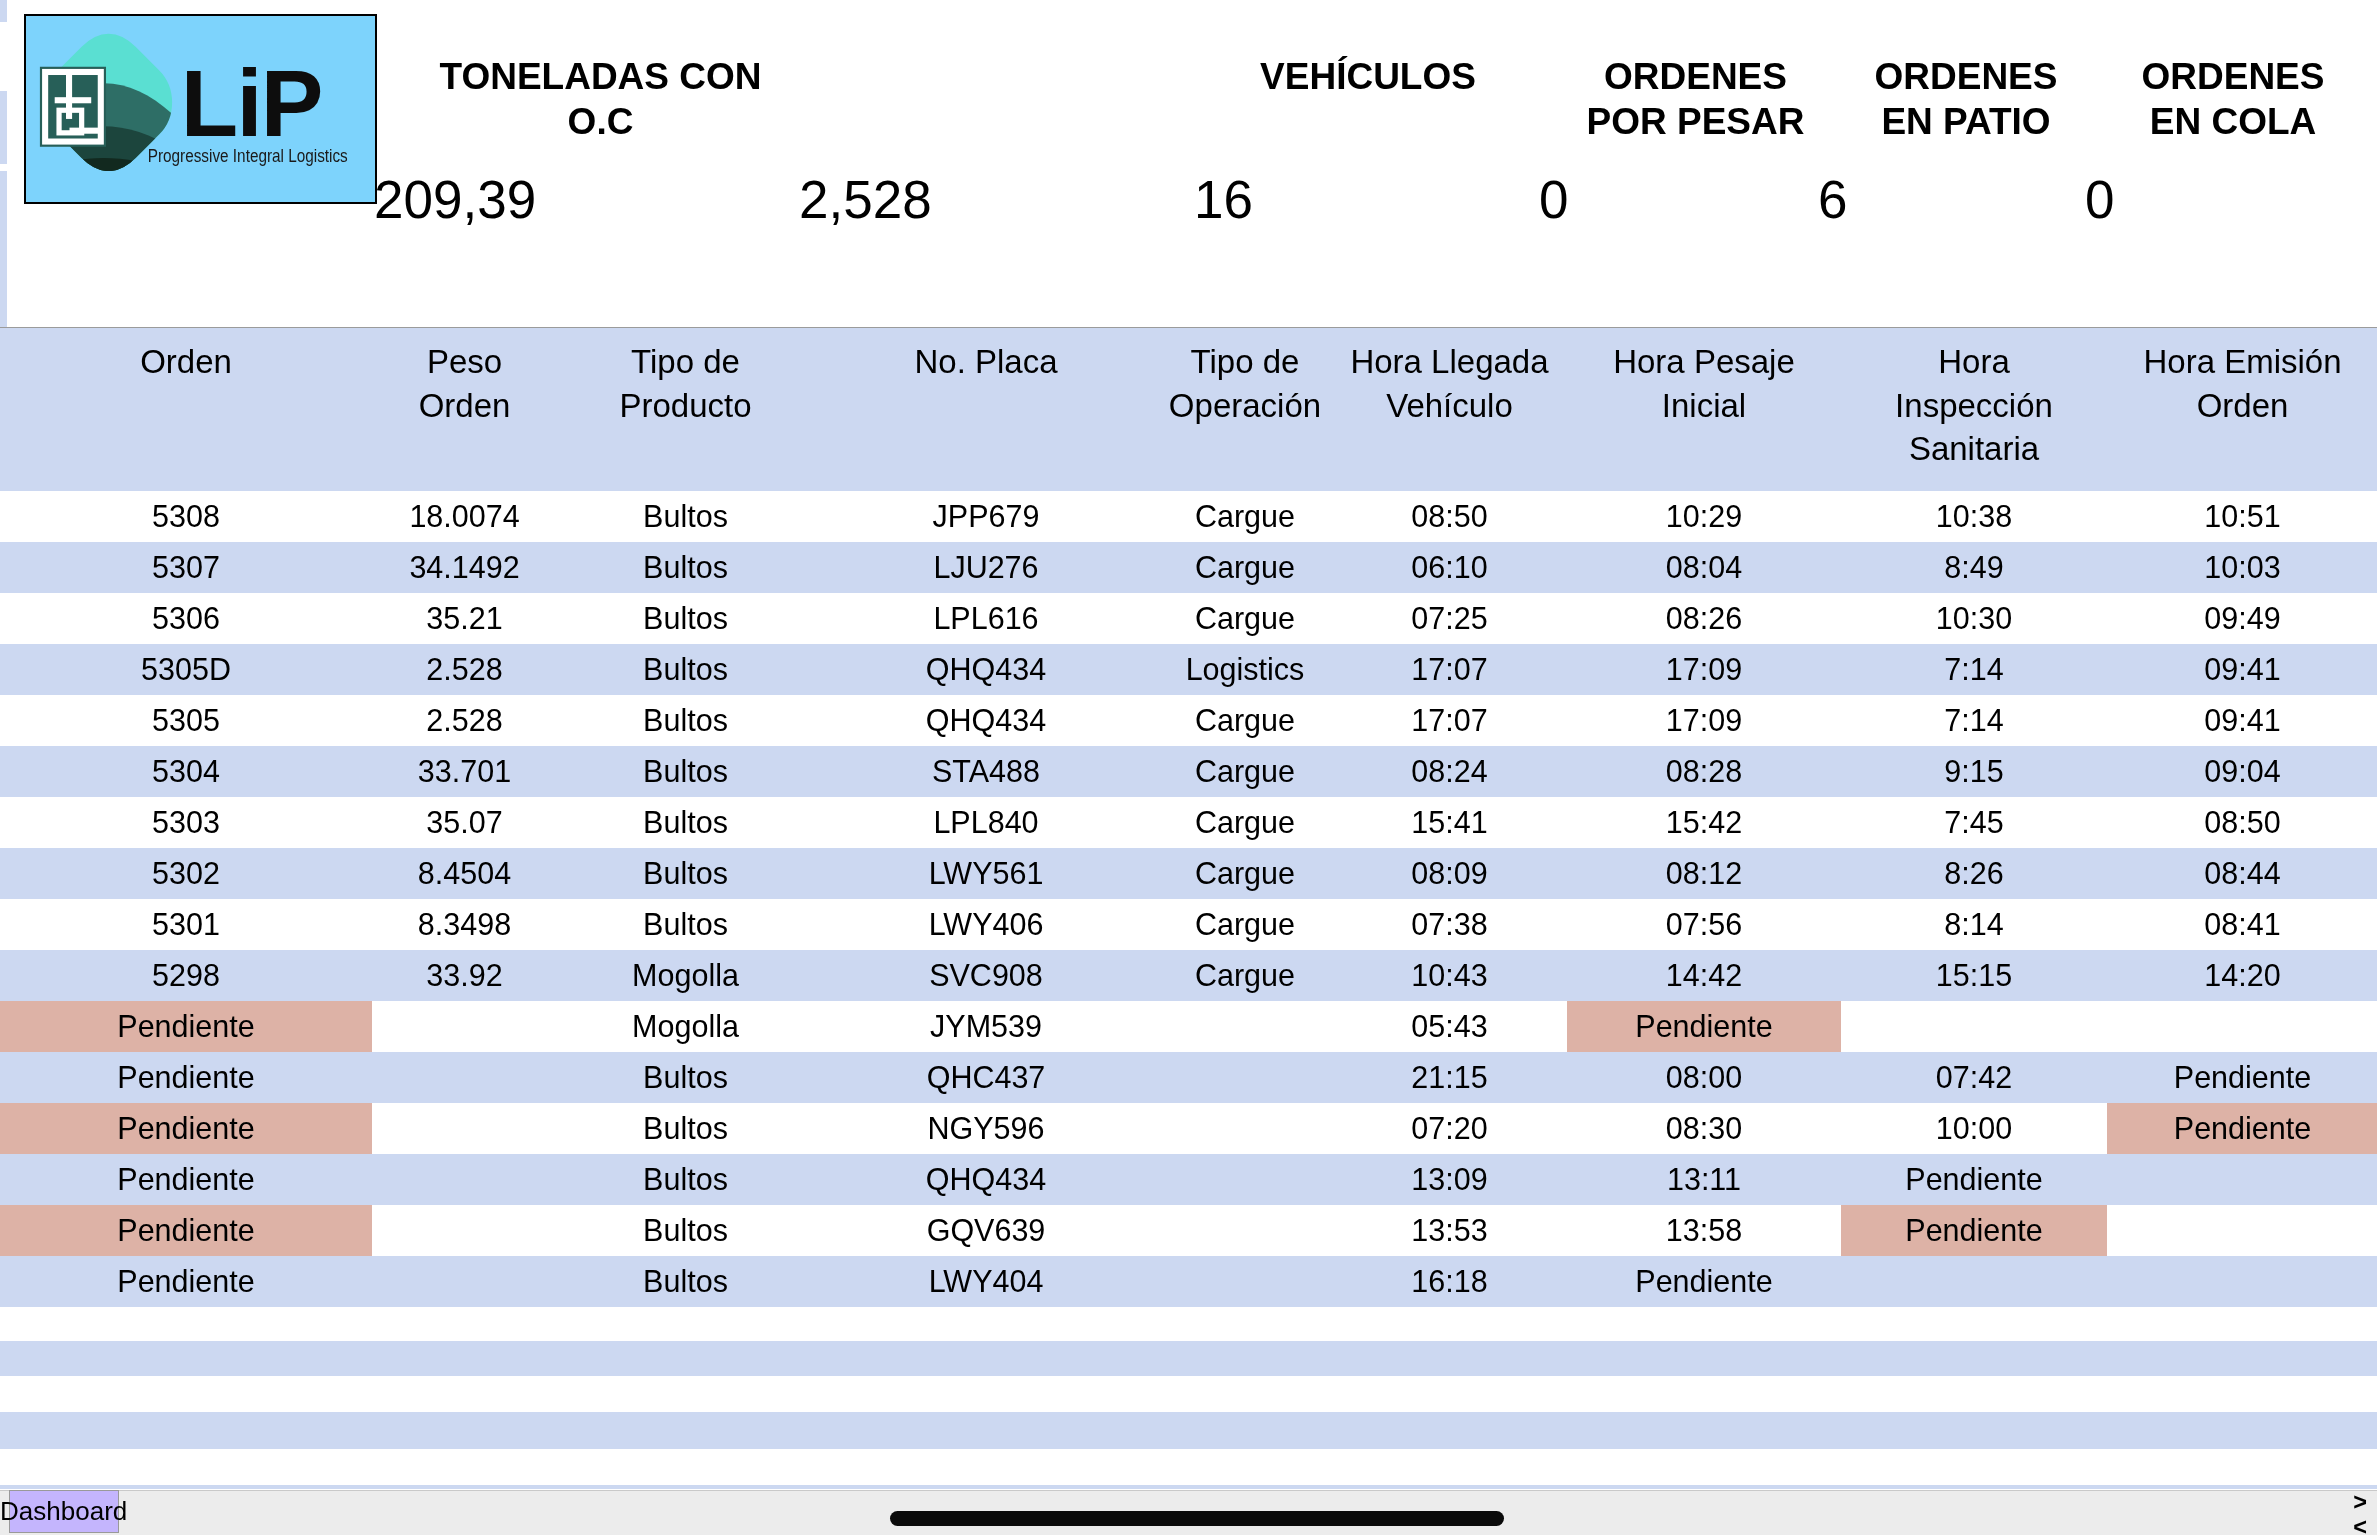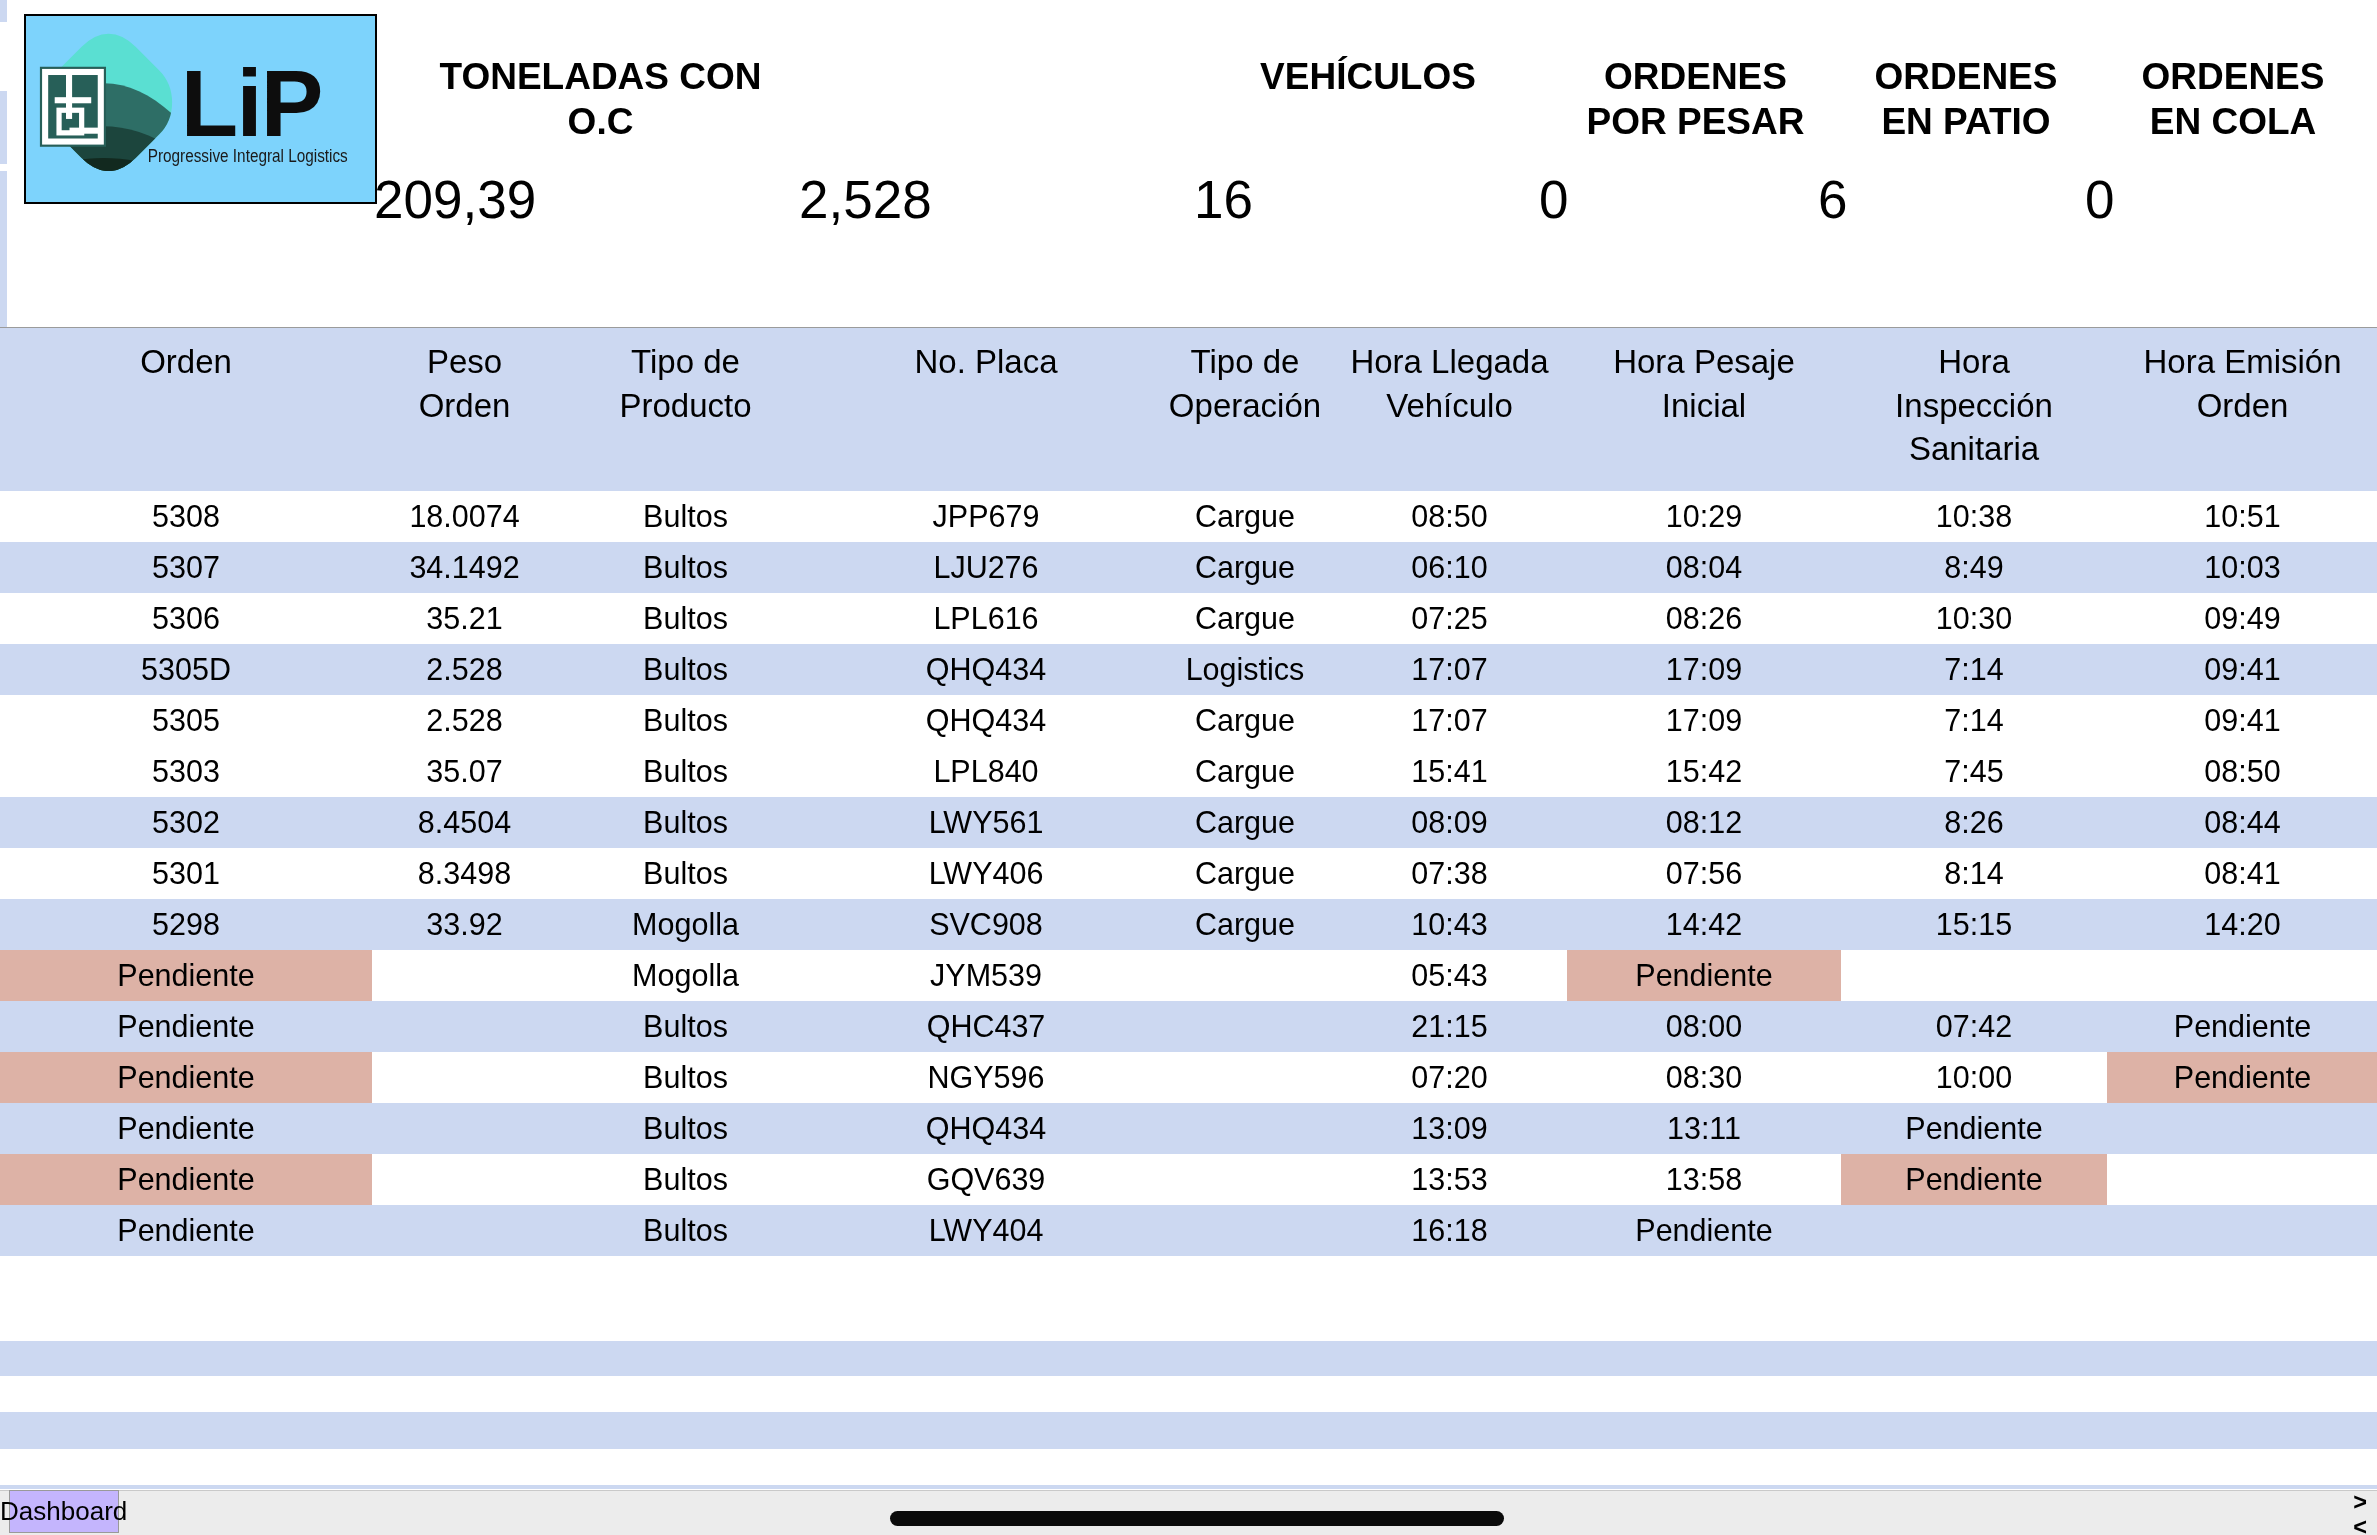--- a/index.html
+++ b/index.html
@@ -222,20 +222,31 @@
           <td>5305</td>
           <td>2.528</td>
           <td>Bultos</td>
           <td>QHQ434</td>
           <td>Cargue</td>
           <td>17:07</td>
           <td>17:09</td>
           <td>7:14</td>
           <td>09:41</td>
         </tr>
+        <tr class="band">
+          <td>5304</td>
+          <td>33.701</td>
+          <td>Bultos</td>
+          <td>STA488</td>
+          <td>Cargue</td>
+          <td>08:24</td>
+          <td>08:28</td>
+          <td>9:15</td>
+          <td>09:04</td>
+        </tr>
         <tr>
           <td>5303</td>
           <td>35.07</td>
           <td>Bultos</td>
           <td>LPL840</td>
           <td>Cargue</td>
           <td>15:41</td>
           <td>15:42</td>
           <td>7:45</td>
           <td>08:50</td>

